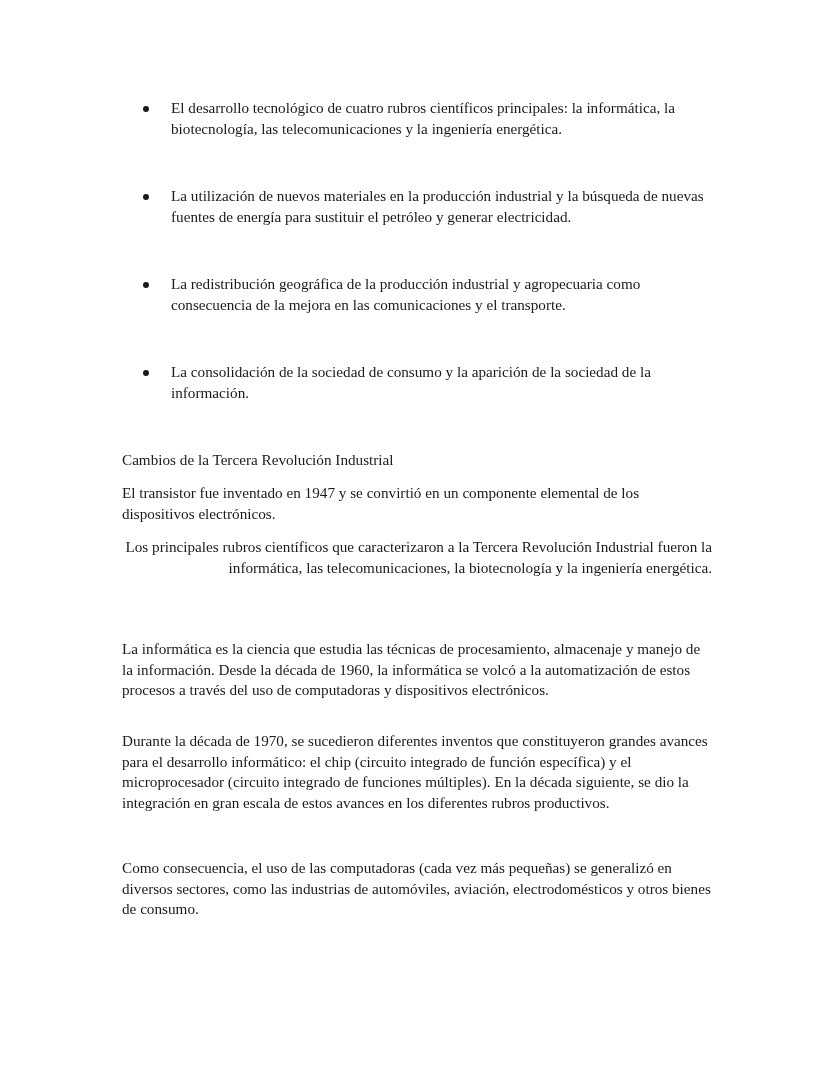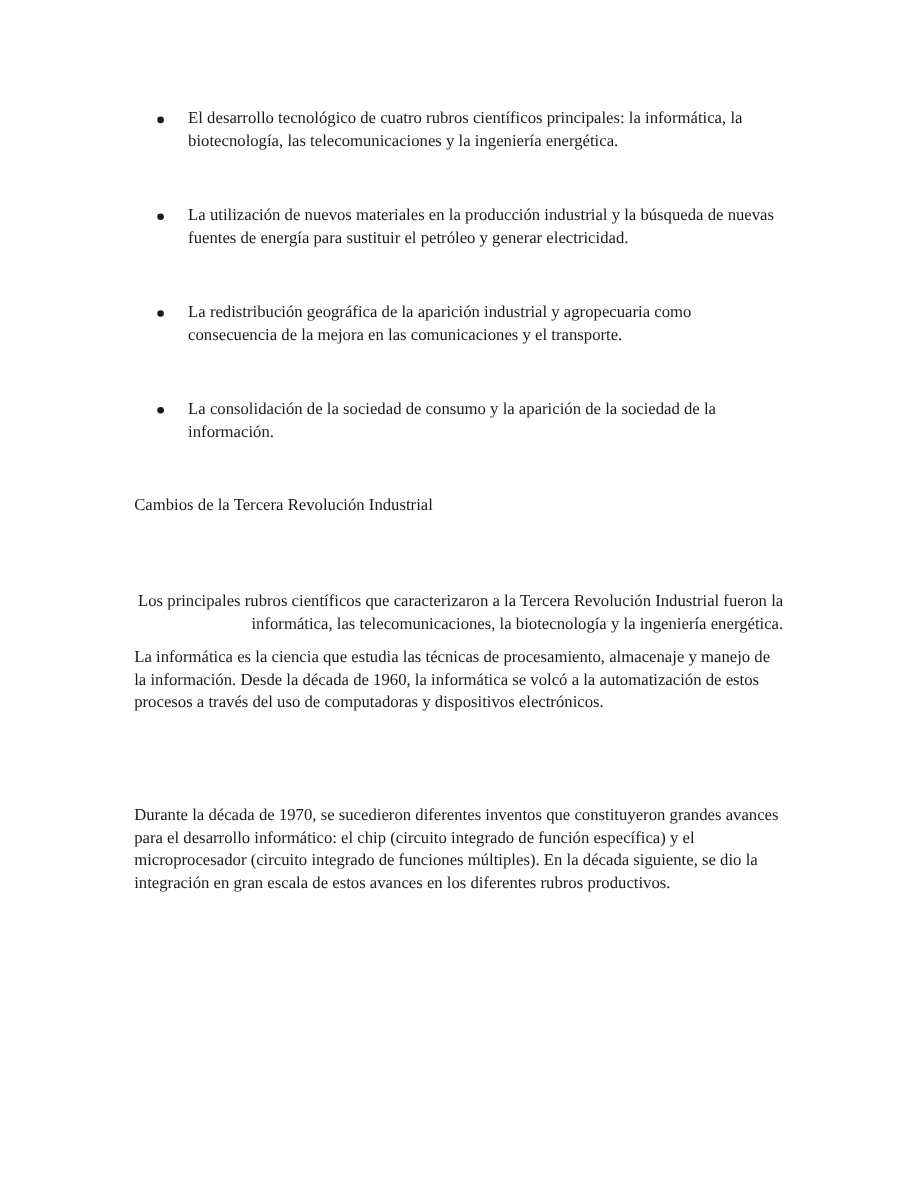--- a/index.html
+++ b/index.html
@@ -58,32 +58,34 @@
     <div class="bullet-text">El desarrollo tecnológico de cuatro rubros científicos principales: la informática, la biotecnología, las telecomunicaciones y la ingeniería energética.</div>
   </div>
 
   <div class="bullet-item" style="top: 186px;">
     <span class="bullet-dot"></span>
     <div class="bullet-text">La utilización de nuevos materiales en la producción industrial y la búsqueda de nuevas fuentes de energía para sustituir el petróleo y generar electricidad.</div>
   </div>
 
   <div class="bullet-item" style="top: 274px;">
     <span class="bullet-dot"></span>
-    <div class="bullet-text">La redistribución geográfica de la aparición industrial y agropecuaria como consecuencia de la mejora en las comunicaciones y el transporte.</div>
+    <div class="bullet-text">La redistribución geográfica de la producción industrial y agropecuaria como consecuencia de la mejora en las comunicaciones y el transporte.</div>
   </div>
 
   <div class="bullet-item" style="top: 362px;">
     <span class="bullet-dot"></span>
     <div class="bullet-text">La consolidación de la sociedad de consumo y la aparición de la sociedad de la información.</div>
   </div>
 
   <div class="para" style="top: 450px;">Cambios de la Tercera Revolución Industrial</div>
 
+  <div class="para" style="top: 483px;">El transistor fue inventado en 1947 y se convirtió en un componente elemental de los dispositivos electrónicos.</div>
 
   <div class="para" style="top: 537px; text-align: right;">Los principales rubros científicos que caracterizaron a la Tercera Revolución Industrial fueron la informática, las telecomunicaciones, la biotecnología y la ingeniería energética.</div>
 
 
-  <div class="para" style="top: 588px;">La informática es la ciencia que estudia las técnicas de procesamiento, almacenaje y manejo de la información. Desde la década de 1960, la informática se volcó a la automatización de estos procesos a través del uso de computadoras y dispositivos electrónicos.</div>
+  <div class="para" style="top: 639px;">La informática es la ciencia que estudia las técnicas de procesamiento, almacenaje y manejo de la información. Desde la década de 1960, la informática se volcó a la automatización de estos procesos a través del uso de computadoras y dispositivos electrónicos.</div>
 
   <div class="para" style="top: 731px;">Durante la década de 1970, se sucedieron diferentes inventos que constituyeron grandes avances para el desarrollo informático: el chip (circuito integrado de función específica) y el microprocesador (circuito integrado de funciones múltiples). En la década siguiente, se dio la integración en gran escala de estos avances en los diferentes rubros productivos.</div>
 
+  <div class="para" style="top: 858px;">Como consecuencia, el uso de las computadoras (cada vez más pequeñas) se generalizó en diversos sectores, como las industrias de automóviles, aviación, electrodomésticos y otros bienes de consumo.</div>
 
 </div>
 
 </body></html>

